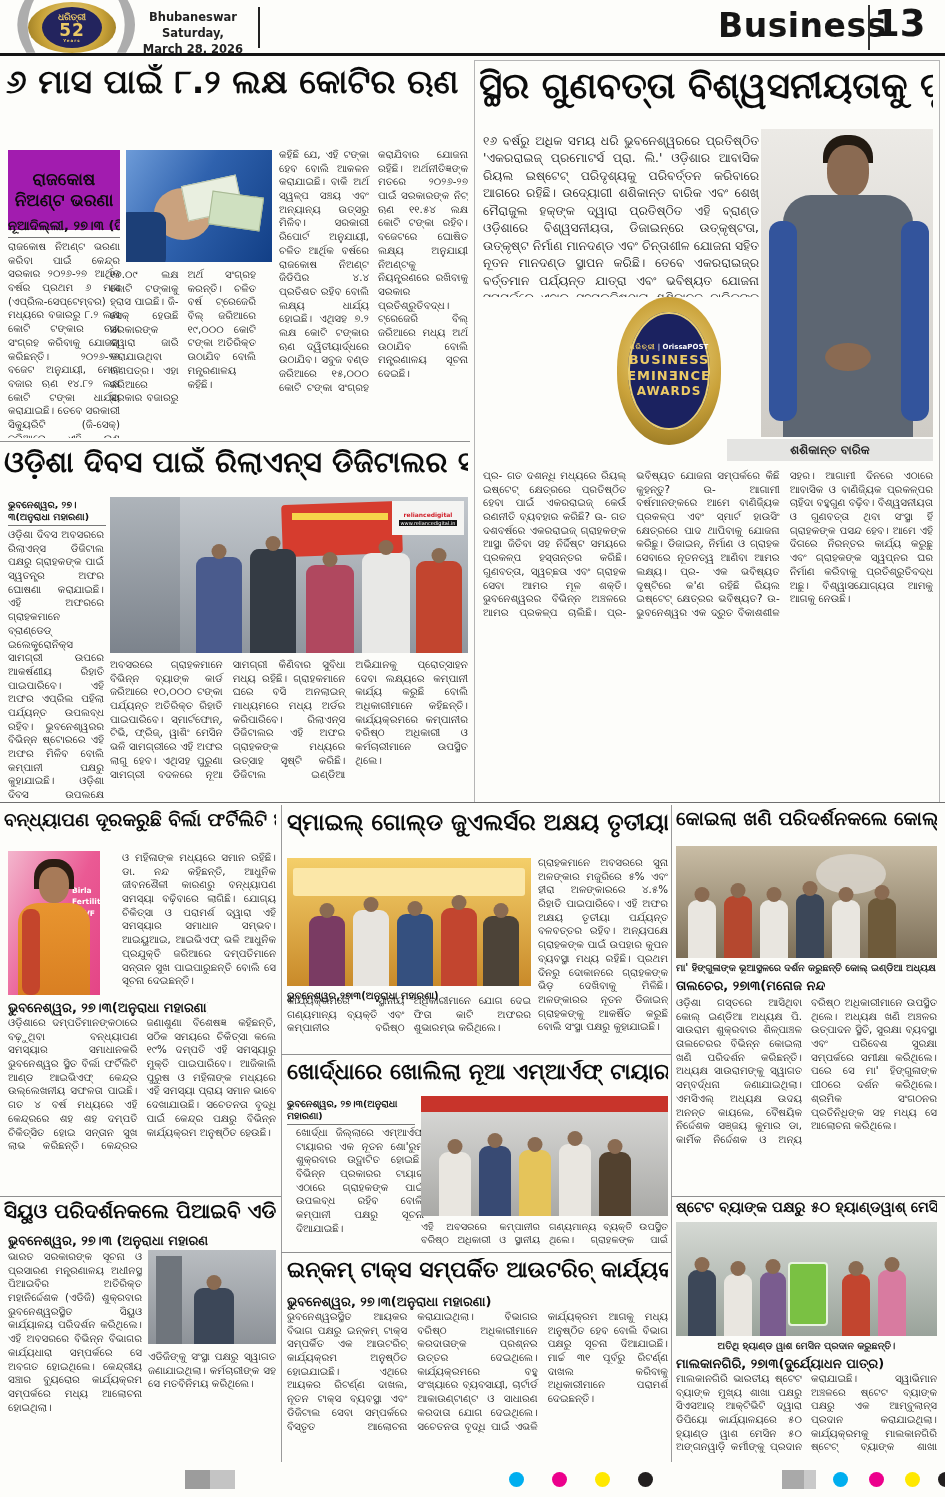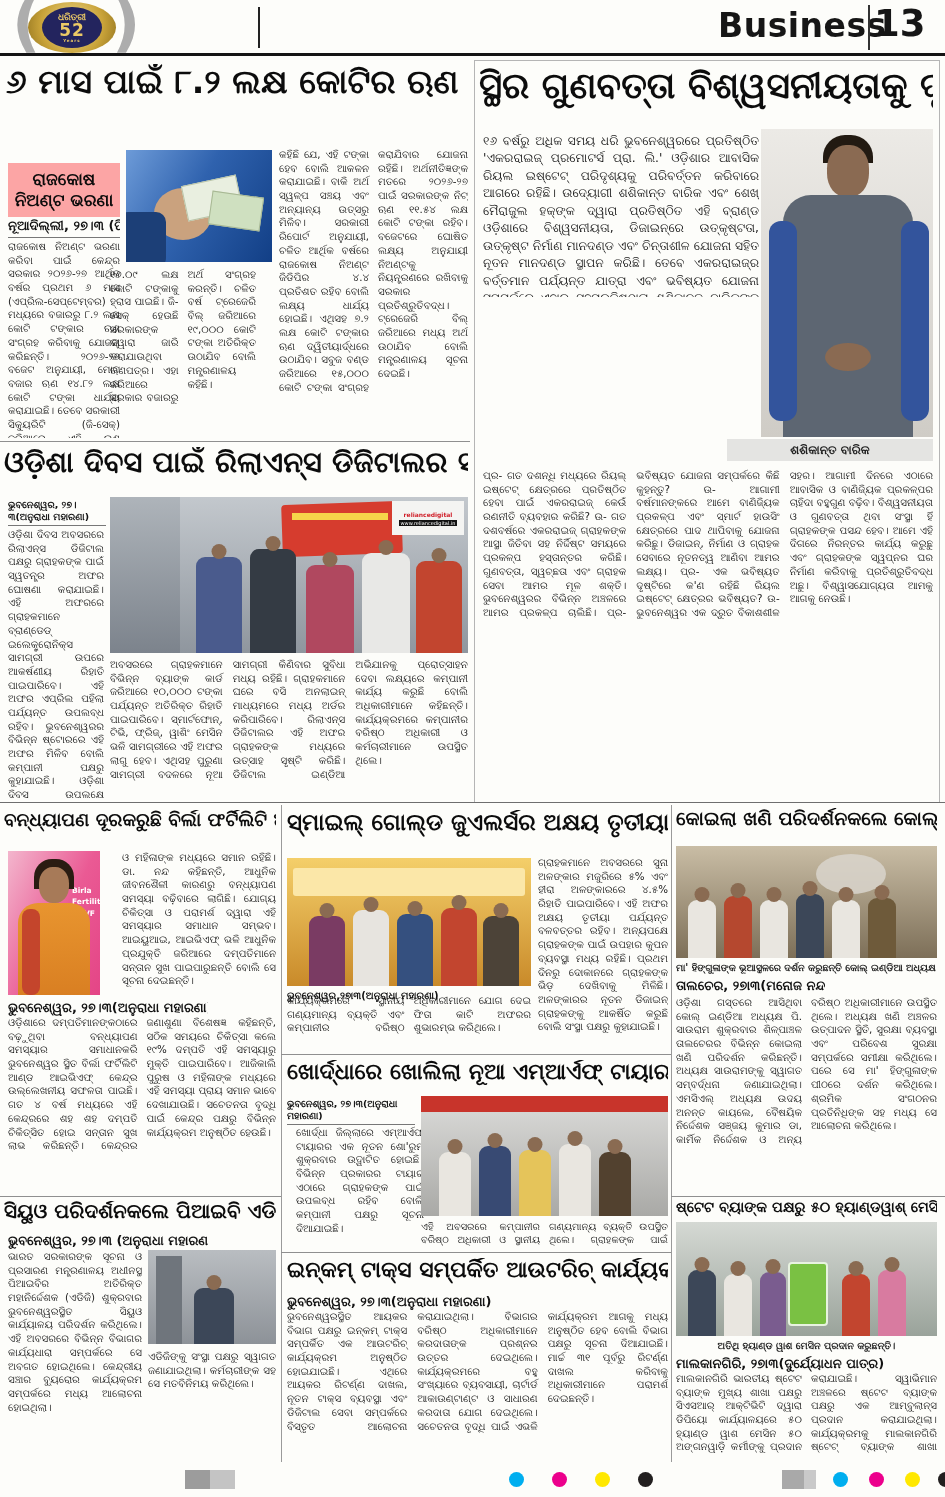--- a/index.html
+++ b/index.html
@@ -34,30 +34,34 @@
   <div class="ab" style="left:0;top:0;width:945px;height:57px;">
     <div class="ab" style="left:12px;top:-14px;font-size:62px;color:#adadad;font-weight:700;">(</div>
     <div class="ab" style="left:28px;top:2px;width:88px;height:51px;border-radius:50%;background:radial-gradient(circle at 50% 45%,#f1dc92,#c9a339 60%,#8f711e);display:flex;align-items:center;justify-content:center;">
       <div class="ab" style="left:14px;top:5px;width:60px;height:41px;border-radius:50%;background:#23245e;display:flex;flex-direction:column;align-items:center;justify-content:center;line-height:1;">
         <span class="gold" style="font-size:9px;letter-spacing:0;">ଧରିତ୍ରୀ</span>
         <span class="gold" style="font-size:17px;">52</span>
         <span class="gold" style="font-size:4px;">Years</span>
       </div>
     </div>
     <div class="ab" style="left:112px;top:-14px;font-size:62px;color:#adadad;font-weight:700;">)</div>
+    <div class="ab" style="left:132px;top:9px;width:122px;text-align:center;font-size:11.5px;font-weight:700;color:#222;line-height:1.4;">
+      <div>Bhubaneswar Saturday,</div>
+      <div>March 28, 2026</div>
+    </div>
     <div class="ab" style="left:258px;top:7px;width:2px;height:41px;background:#222;"></div>
     <div class="ab" style="left:718px;top:6px;width:142px;text-align:right;font-size:33px;font-weight:600;color:#161616;letter-spacing:.5px;">Business</div>
     <div class="ab" style="left:868px;top:5px;width:2px;height:45px;background:#333;"></div>
     <div class="ab" style="left:874px;top:2px;width:66px;font-size:37px;font-weight:600;color:#161616;">13</div>
     <div class="ab" style="left:0;top:53px;width:945px;height:3px;background:#141414;"></div>
   </div>
 
   <div>
     <div class="ab art-title" style="left:6px;top:64px;width:462px;height:52px;font-size:33px;">୬ ମାସ ପାଇଁ ୮.୨ ଲକ୍ଷ କୋଟିର ଋଣ କରିବ କେନ୍ଦ୍ର</div>
-    <div class="ab" style="left:8px;top:163px;width:112px;height:54px;background:#fca5a5;display:flex;align-items:center;justify-content:center;">
+    <div class="ab" style="left:8px;top:150px;width:112px;height:80px;background:#a21caf;display:flex;align-items:center;justify-content:center;">
       <span style="font-size:17px;font-weight:800;text-align:center;line-height:1.25;color:#0b0b0b;">ରାଜକୋଷ ନିଅଣ୍ଟ ଭରଣା</span>
     </div>
     <div class="ab dateline" style="left:8px;top:218px;width:112px;border-bottom:1px solid #777;padding-bottom:3px;">ନୂଆଦିଲ୍ଲୀ, ୨୭।୩ (ପି.ଟି.)</div>
     <div class="ab body-txt" style="left:8px;top:240px;width:112px;height:198px;">ରାଜକୋଷ ନିଅଣ୍ଟ ଭରଣା କରିବା ପାଇଁ କେନ୍ଦ୍ର ସରକାର ୨୦୨୬-୨୭ ଆର୍ଥିକ ବର୍ଷର ପ୍ରଥମ ୬ ମାସ (ଏପ୍ରିଲ-ସେପ୍ଟେମ୍ବର) ମଧ୍ୟରେ ବଜାରରୁ ୮.୨ ଲକ୍ଷ କୋଟି ଟଙ୍କାର ଋଣ ସଂଗ୍ରହ କରିବାକୁ ଯୋଜନା କରିଛନ୍ତି। ୨୦୨୬-୨୭ ବଜେଟ ଅନୁଯାୟୀ, ମୋଟ ବଜାର ଋଣ ୧୪.୮୨ ଲକ୍ଷ କୋଟି ଟଙ୍କା ଧାର୍ଯ୍ୟ କରାଯାଇଛି। ତେବେ ସରକାରୀ ସିକ୍ୟୁରିଟି (ଜି-ସେକ୍) ଜରିଆରେ ଏହି ଋଣ ଉଠାଯିବ। ଏହି ଋଣ ସାପ୍ତାହିକ ନିଲାମ ଜରିଆରେ ସଂଗୃହୀତ ହେବ ବୋଲି ଅର୍ଥ ମନ୍ତ୍ରଣାଳୟ ସୂଚନା ଦେଇଛି।</div>
     <div class="ab photo" style="left:126px;top:150px;width:146px;height:112px;background:linear-gradient(120deg,#6d9bd8 0%,#2f62ae 45%,#123f86 100%);">
       <div class="ab" style="left:28px;top:38px;width:58px;height:52px;border-radius:50%;background:#caa27e;"></div>
       <div class="ab" style="left:58px;top:30px;width:54px;height:34px;background:#e9efe0;transform:rotate(-12deg);border:1px solid #b9c4a8;"></div>
       <div class="ab" style="left:84px;top:44px;width:50px;height:32px;background:#cfe0c0;transform:rotate(8deg);border:1px solid #a8b894;"></div>
       <div class="ab" style="left:-8px;top:62px;width:48px;height:56px;background:#1c3f77;border-radius:10px;"></div>
     </div>
@@ -71,20 +75,32 @@
     <div class="ab photo" style="left:286px;top:68px;width:172px;height:308px;background:linear-gradient(#eceae6,#cfccc6);">
       <div class="ab" style="left:62px;top:6px;width:50px;height:28px;border-radius:22px 22px 0 0;background:#221a12;"></div>
       <div class="ab" style="left:66px;top:16px;width:42px;height:52px;border-radius:45%;background:#8a6a52;"></div>
       <div class="ab" style="left:22px;top:66px;width:130px;height:242px;border-radius:28px 28px 0 0;background:#5d6672;"></div>
       <div class="ab" style="left:8px;top:92px;width:28px;height:200px;background:#33549c;border-radius:12px;"></div>
       <div class="ab" style="left:140px;top:92px;width:28px;height:200px;background:#33549c;border-radius:12px;"></div>
       <div class="ab" style="left:64px;top:214px;width:46px;height:28px;border-radius:50%;background:#8a6a52;"></div>
     </div>
     <div class="ab capbar" style="left:252px;top:378px;width:206px;height:22px;font-size:12px;line-height:22px;">
       <span>ଶଶିକାନ୍ତ ବାରିକ</span>
+    </div>
+    <div class="ab badge" style="left:142px;top:236px;width:104px;height:148px;">
+      <div class="badge-in">
+        <div style="font-size:7px;line-height:1;white-space:nowrap;">
+          <span class="gold">ଧରିତ୍ରୀ</span>
+          <span style="color:#fff;">|</span>
+          <span style="color:#ffffff;font-weight:700;">OrissaPOST</span>
+        </div>
+        <span class="gold" style="font-size:13px;">BUSINESS</span>
+        <span class="gold" style="font-size:13px;">EMINƎNCE</span>
+        <span class="gold" style="font-size:12px;">AWARDS</span>
+      </div>
     </div>
     <div class="ab body-txt cols3" style="left:8px;top:408px;width:450px;height:326px;">ପ୍ର- ଗତ ଦଶନ୍ଧି ମଧ୍ୟରେ ରିୟଲ୍ ଇଷ୍ଟେଟ୍ କ୍ଷେତ୍ରରେ ପ୍ରତିଷ୍ଠିତ ହେବା ପାଇଁ ଏକରରାଇଜ୍ କେଉଁ ରଣନୀତି ବ୍ୟବହାର କରିଛି? ଉ- ଗତ ଦଶବର୍ଷରେ ଏକରରାଇଜ୍ ଗ୍ରାହକଙ୍କ ଆସ୍ଥା ଜିତିବା ସହ ନିର୍ଦ୍ଦିଷ୍ଟ ସମୟରେ ପ୍ରକଳ୍ପ ହସ୍ତାନ୍ତର କରିଛି। ଗୁଣବତ୍ତା, ସ୍ୱଚ୍ଛତା ଏବଂ ଗ୍ରାହକ ସେବା ଆମର ମୂଳ ଶକ୍ତି। ଭୁବନେଶ୍ୱରର ବିଭିନ୍ନ ଅଞ୍ଚଳରେ ଆମର ପ୍ରକଳ୍ପ ଚାଲିଛି। ପ୍ର- ଭବିଷ୍ୟତ ଯୋଜନା ସମ୍ପର୍କରେ କିଛି କୁହନ୍ତୁ? ଉ- ଆଗାମୀ ବର୍ଷମାନଙ୍କରେ ଆମେ ବାଣିଜ୍ୟିକ ପ୍ରକଳ୍ପ ଏବଂ ସ୍ମାର୍ଟ ହାଉସିଂ କ୍ଷେତ୍ରରେ ପାଦ ଥାପିବାକୁ ଯୋଜନା କରିଛୁ। ଡିଜାଇନ୍, ନିର୍ମାଣ ଓ ଗ୍ରାହକ ସେବାରେ ନୂତନତ୍ୱ ଆଣିବା ଆମର ଲକ୍ଷ୍ୟ। ପ୍ର- ଏକ ଭବିଷ୍ୟତ ଦୃଷ୍ଟିରେ କ'ଣ ରହିଛି ରିୟଲ ଇଷ୍ଟେଟ୍ କ୍ଷେତ୍ରର ଭବିଷ୍ୟତ? ଉ- ଭୁବନେଶ୍ୱର ଏକ ଦ୍ରୁତ ବିକାଶଶୀଳ ସହର। ଆଗାମୀ ଦିନରେ ଏଠାରେ ଆବାସିକ ଓ ବାଣିଜ୍ୟିକ ପ୍ରକଳ୍ପର ଚାହିଦା ବହୁଗୁଣ ବଢ଼ିବ। ବିଶ୍ୱସନୀୟତା ଓ ଗୁଣବତ୍ତା ଥିବା ସଂସ୍ଥା ହିଁ ଗ୍ରାହକଙ୍କ ପସନ୍ଦ ହେବ। ଆମେ ଏହି ଦିଗରେ ନିରନ୍ତର କାର୍ଯ୍ୟ କରୁଛୁ ଏବଂ ଗ୍ରାହକଙ୍କ ସ୍ୱପ୍ନର ଘର ନିର୍ମାଣ କରିବାକୁ ପ୍ରତିଶ୍ରୁତିବଦ୍ଧ ଅଛୁ। ବିଶ୍ୱାସଯୋଗ୍ୟତା ଆମକୁ ଆଗକୁ ନେଉଛି।</div>
   </div>
 
   <div>
     <div class="ab rule-h" style="left:0;top:441px;width:470px;"></div>
     <div class="ab art-title" style="left:4px;top:447px;width:464px;height:46px;font-size:29px;">ଓଡ଼ିଶା ଦିବସ ପାଇଁ ରିଲାଏନ୍ସ ଡିଜିଟାଲର ସ୍ୱତନ୍ତ୍ର ଅଫର</div>
     <div class="ab dateline" style="left:8px;top:499px;width:98px;font-size:9.5px;border-bottom:1px solid #777;padding-bottom:2px;white-space:normal;">ଭୁବନେଶ୍ୱର, ୨୭।୩(ଅନୁରାଧା ମହାରଣା)</div>
     <div class="ab body-txt" style="left:8px;top:528px;width:96px;height:270px;">ଓଡ଼ିଶା ଦିବସ ଅବସରରେ ରିଲାଏନ୍ସ ଡିଜିଟାଲ ପକ୍ଷରୁ ଗ୍ରାହକଙ୍କ ପାଇଁ ସ୍ୱତନ୍ତ୍ର ଅଫର ଘୋଷଣା କରାଯାଇଛି। ଏହି ଅଫରରେ ଗ୍ରାହକମାନେ ବ୍ରାଣ୍ଡେଡ୍ ଇଲେକ୍ଟ୍ରୋନିକ୍ସ ସାମଗ୍ରୀ ଉପରେ ଆକର୍ଷଣୀୟ ରିହାତି ପାଇପାରିବେ। ଏହି ଅଫର ଏପ୍ରିଲ ପହିଲା ପର୍ଯ୍ୟନ୍ତ ଉପଲବ୍ଧ ରହିବ। ଭୁବନେଶ୍ୱରର ବିଭିନ୍ନ ଷ୍ଟୋରରେ ଏହି ଅଫର ମିଳିବ ବୋଲି କମ୍ପାନୀ ପକ୍ଷରୁ କୁହାଯାଇଛି। ଓଡ଼ିଶା ଦିବସ ଉପଲକ୍ଷେ ଷ୍ଟୋରରେ ଗ୍ରାହକଙ୍କ ଭିଡ଼ ଦେଖିବାକୁ ମିଳିଛି।</div>
     <div class="ab photo" style="left:110px;top:497px;width:358px;height:156px;background:linear-gradient(#c3c8cd,#8f969e);">

